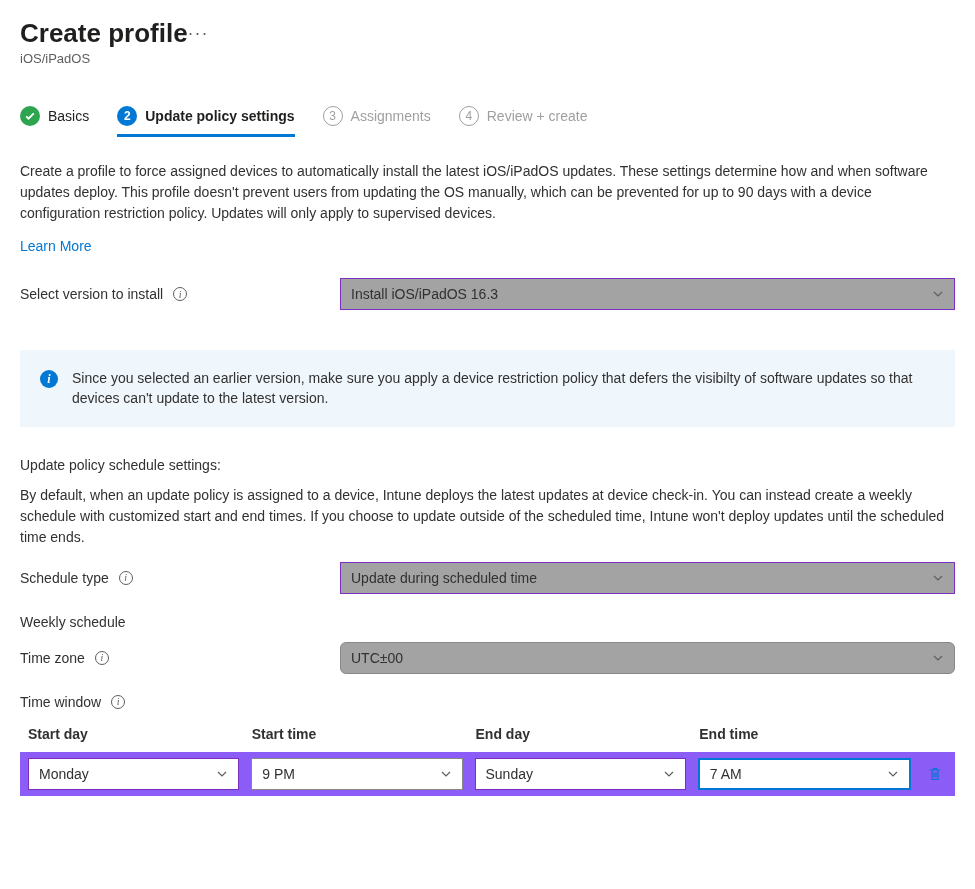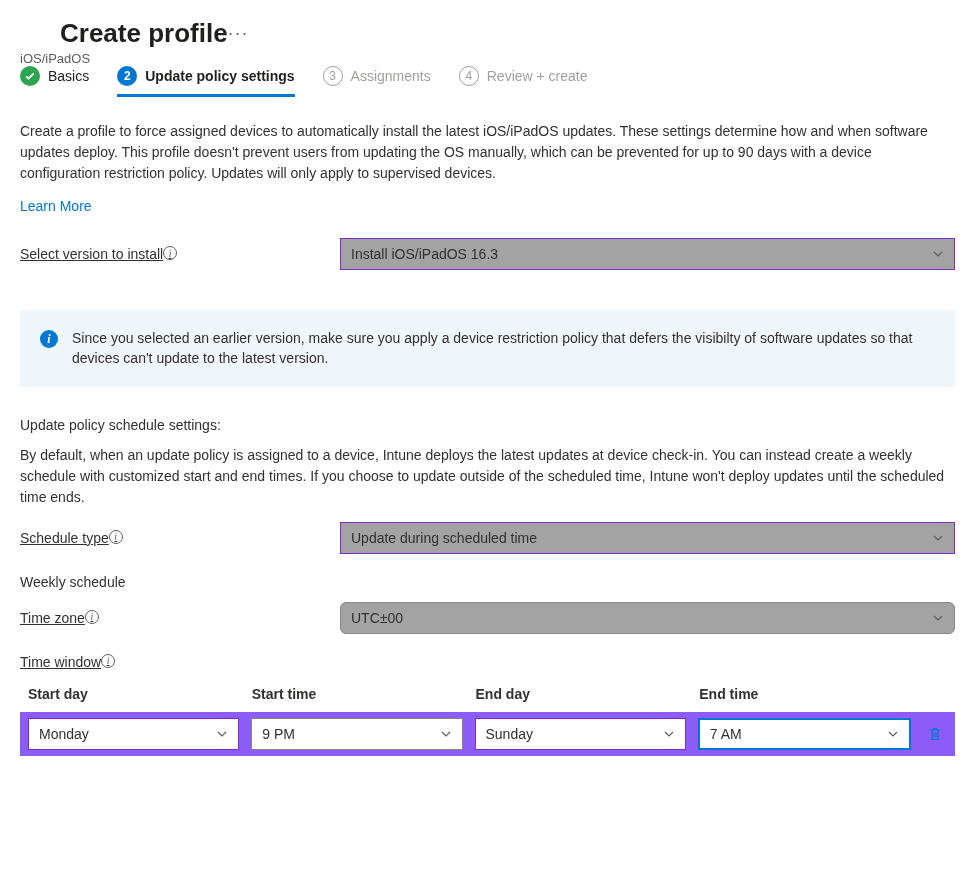--- a/index.html
+++ b/index.html
@@ -11,37 +11,37 @@
       font-family: "Segoe UI", -apple-system, BlinkMacSystemFont, sans-serif;
       font-size: 14px;
       color: #323130;
       background: #ffffff;
       padding: 18px 20px;
       width: 975px;
     }
     .header-row {
       display: flex;
       align-items: center;
-      margin-left: 40px;
     }
     h1.page-title {
       font-size: 26px;
       font-weight: 600;
       color: #201f1e;
     }
     .more-dots {
       font-size: 18px;
       color: #605e5c;
       cursor: pointer;
       letter-spacing: 1px;
     }
     .subtitle {
       font-size: 13px;
       color: #605e5c;
       margin-top: 2px;
+      margin-bottom: 40px;
     }
     .wizard {
       display: flex;
       align-items: center;
       gap: 28px;
       margin-bottom: 24px;
     }
     .wiz-step {
       display: flex;
       align-items: center;
@@ -101,22 +101,22 @@
     .form-row {
       display: flex;
       align-items: center;
       margin-bottom: 20px;
     }
     .form-label {
       width: 320px;
       font-size: 14px;
       color: #323130;
       display: flex;
-      gap: 0;
-      text-decoration: underline;
+      align-items: center;
+      gap: 10px;
     }
     .info-icon {
       width: 14px; height: 14px;
       border: 1px solid #605e5c;
       border-radius: 50%;
       display: inline-flex;
       align-items: center;
       justify-content: center;
       font-size: 10px;
       color: #605e5c;

